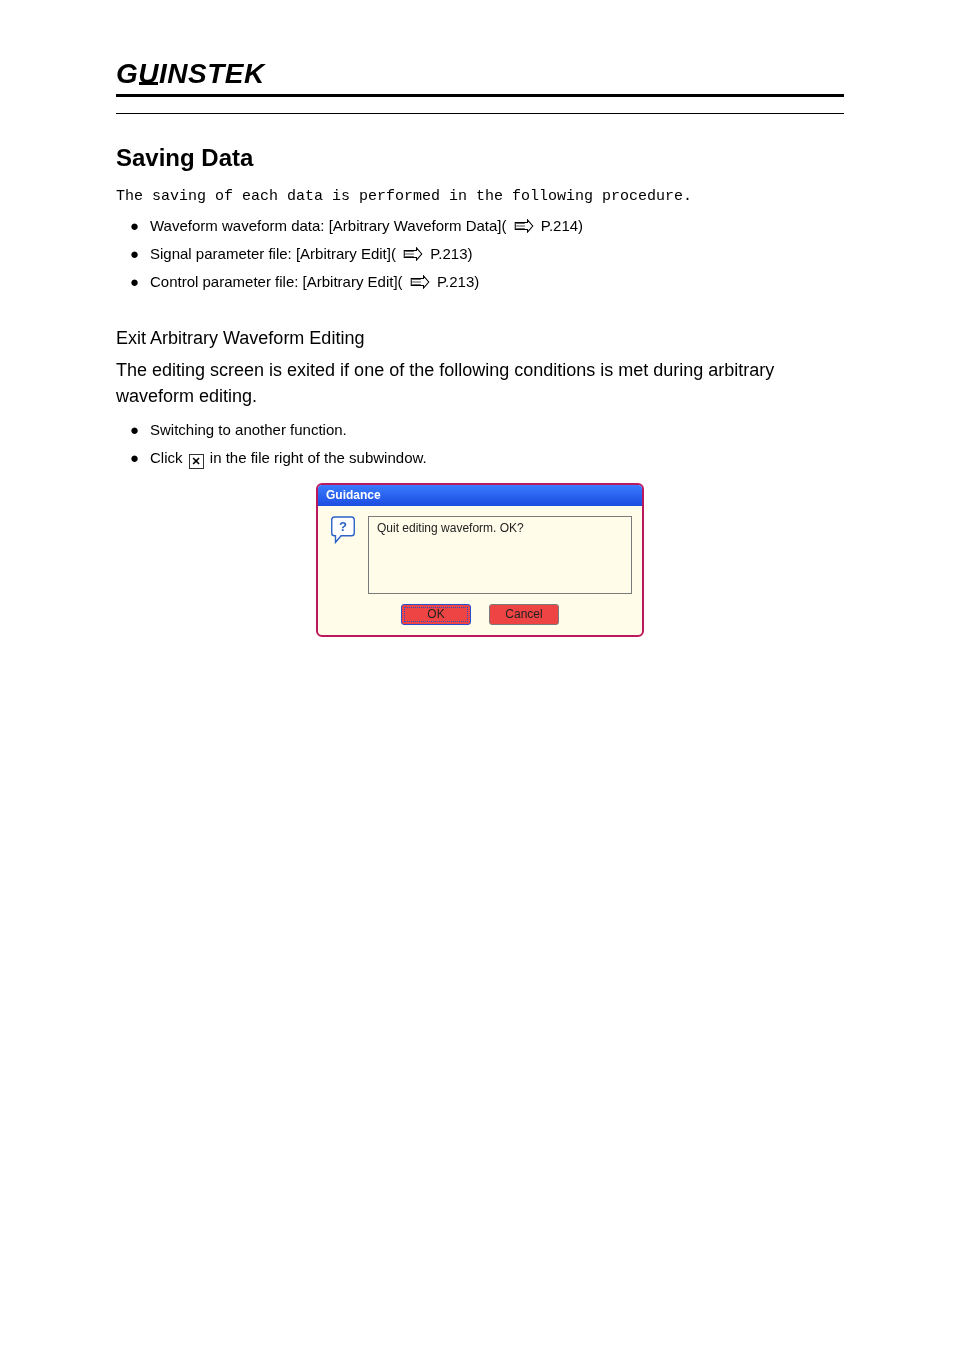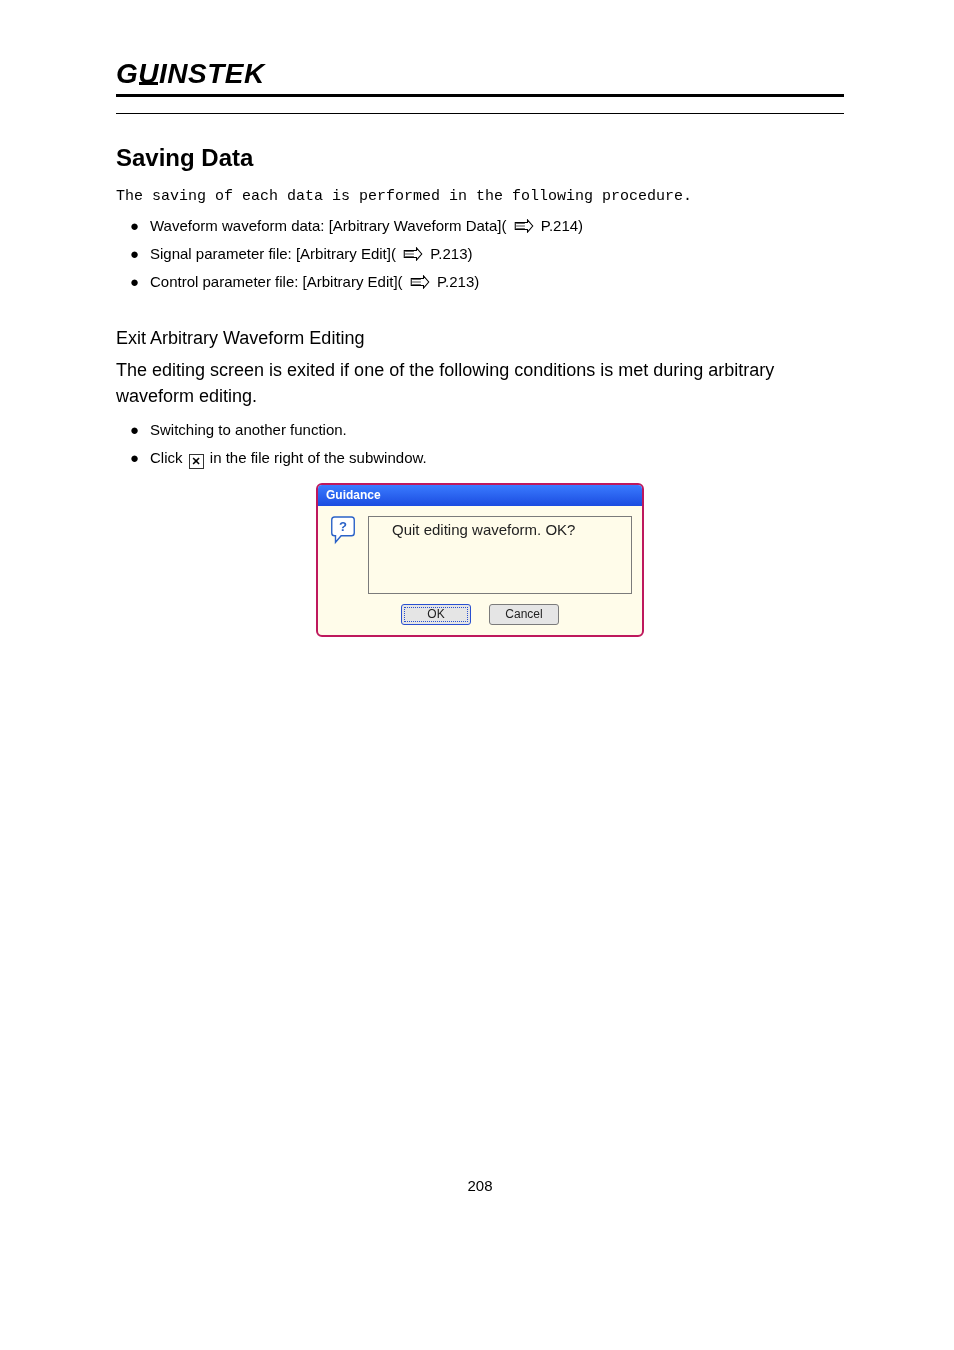--- a/index.html
+++ b/index.html
@@ -105,30 +105,30 @@
   .dlg-icon {
     width: 30px; height: 30px;
     margin-right: 10px;
     flex: 0 0 30px;
   }
   .dlg-msgbox {
     flex: 1;
     border: 1px solid #7b7b7b;
     background: #fffcea;
     min-height: 78px;
-    padding: 4px 23px;
-    font-size: 15px;
+    padding: 4px 8px;
+    font-size: 12px;
     color:#222;
   }
   .dlg-buttons { display:flex; justify-content:center; gap:18px; padding: 2px 0 10px 0; }
   .dlg-btn {
     width: 70px;
     padding: 2px 0 3px 0;
     font-size: 12px;
-    background: #e5e5e5;
+    background: #ef4444;
     border: 1px solid #7b7b7b;
     border-radius: 3px;
     text-align: center;
     color:#222;
   }
   .dlg-btn.focus { outline: 1px dotted #2a50d0; outline-offset: -4px; border-color:#2a50d0; }
   .footer-page {
     font-family: Arial, sans-serif;
     font-size: 15px;
     text-align: center;
@@ -217,14 +217,13 @@
         </svg>
         <div class="dlg-msgbox">Quit editing waveform. OK?</div>
       </div>
       <div class="dlg-buttons">
         <div class="dlg-btn focus">OK</div>
         <div class="dlg-btn">Cancel</div>
       </div>
     </div>
   </div>
 
-  <div class="footer-page">208</div>
 </div>
 
 </body></html>

